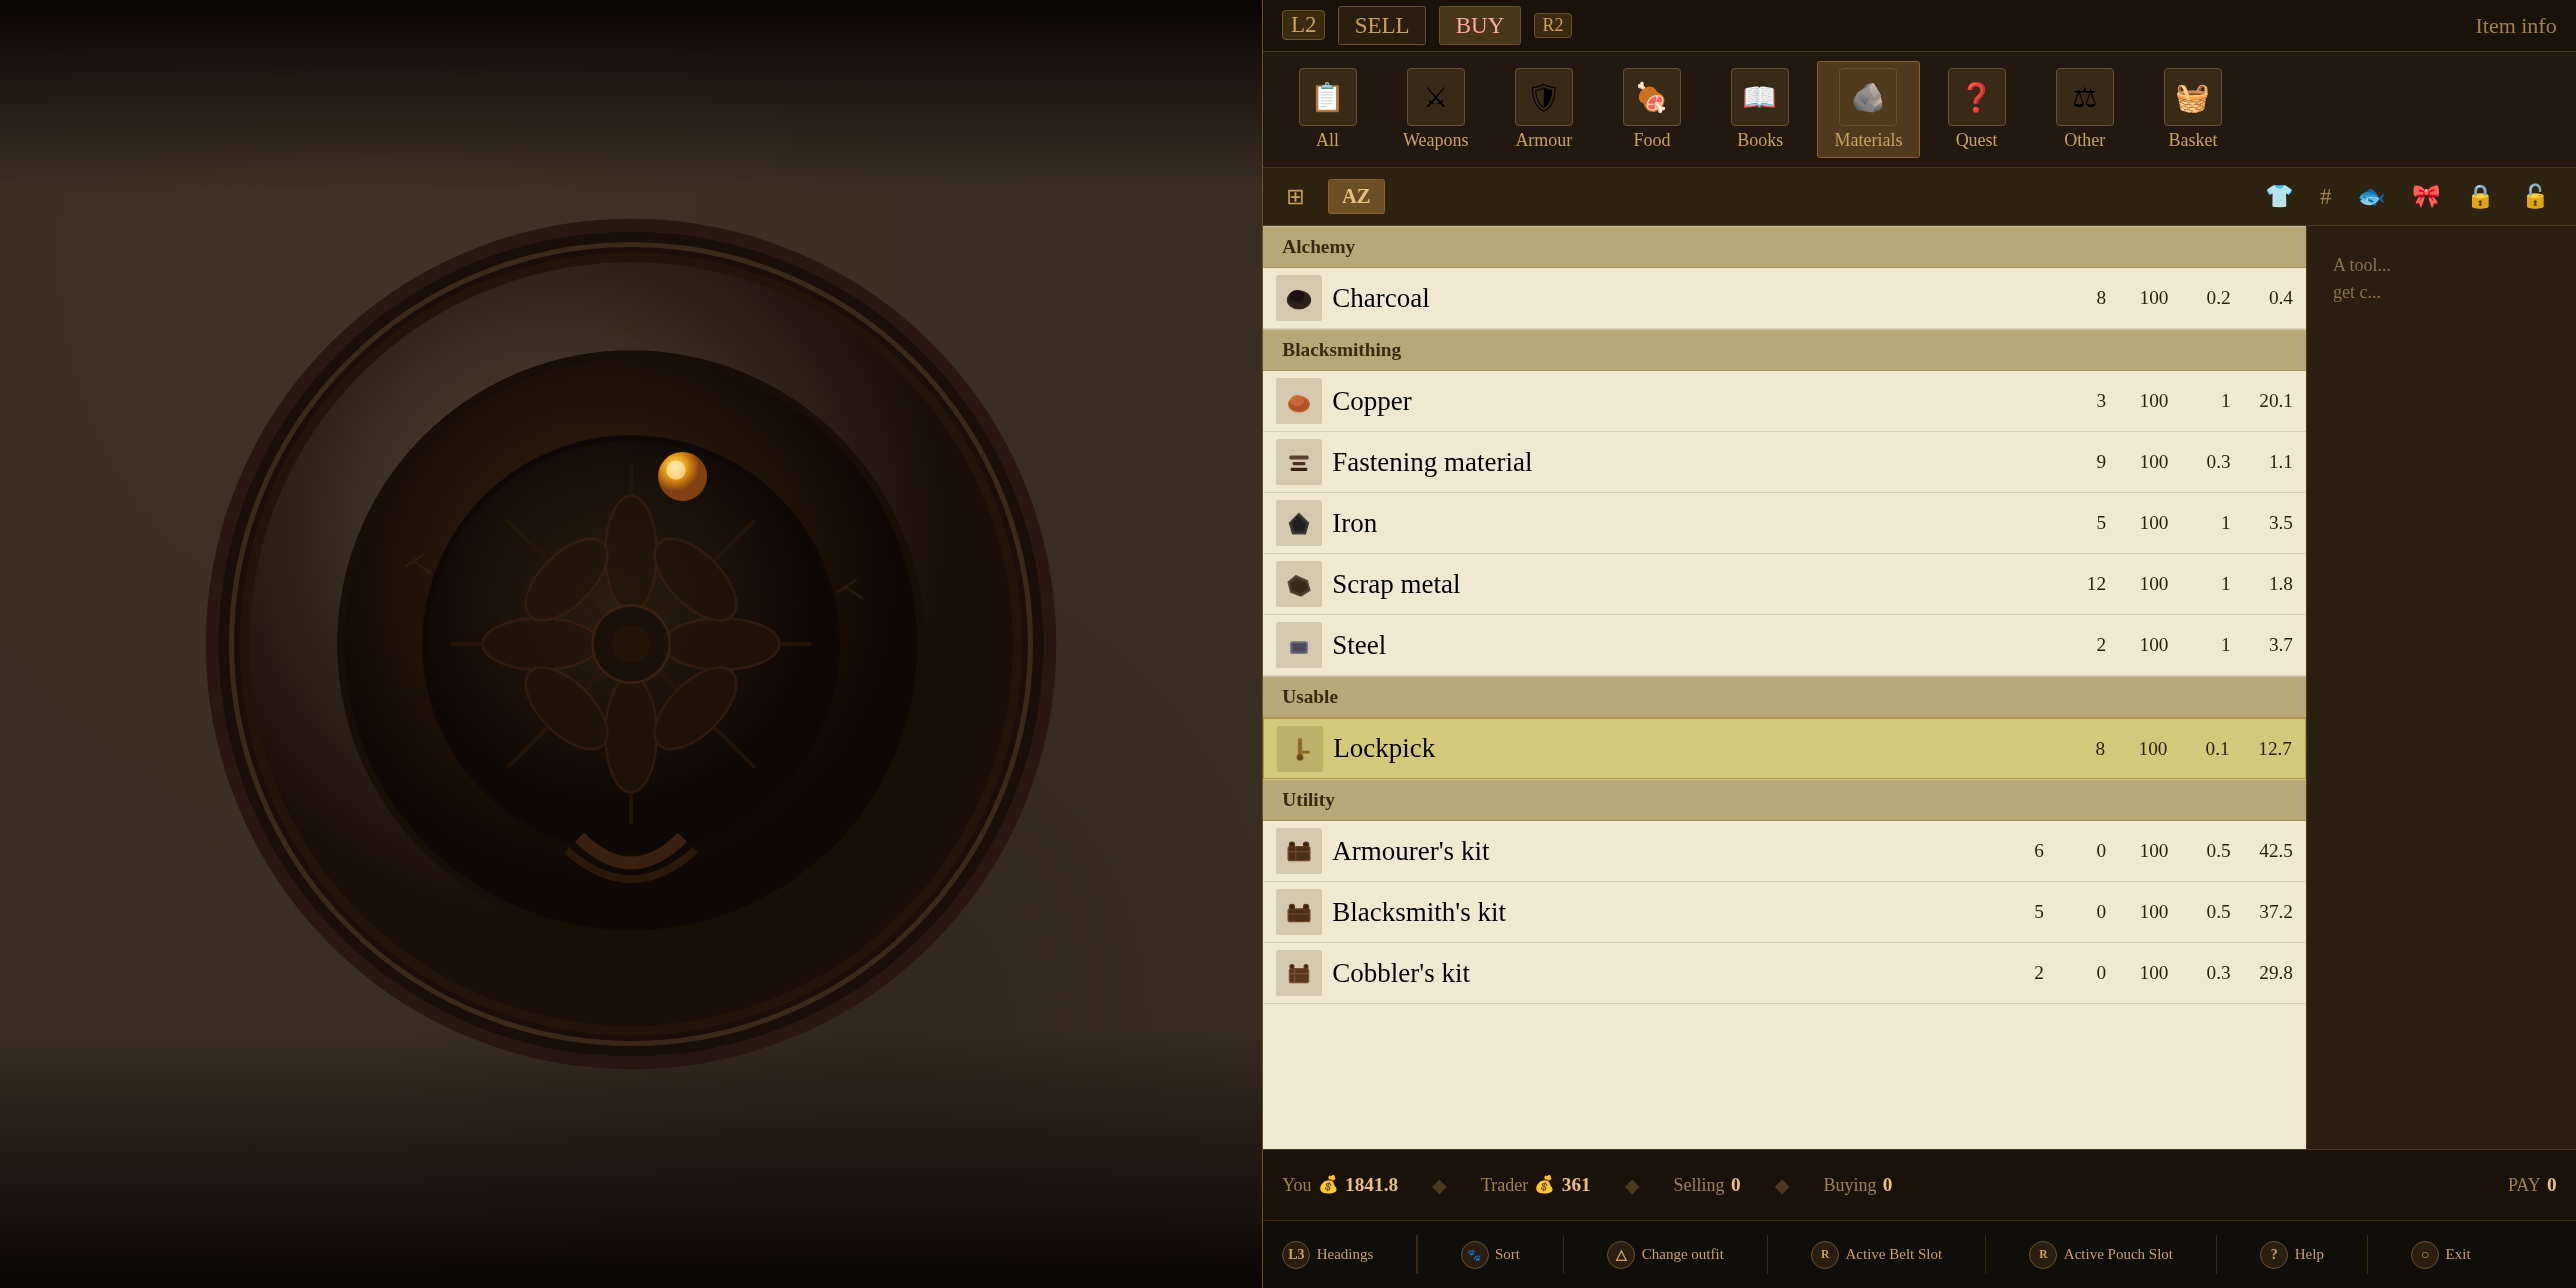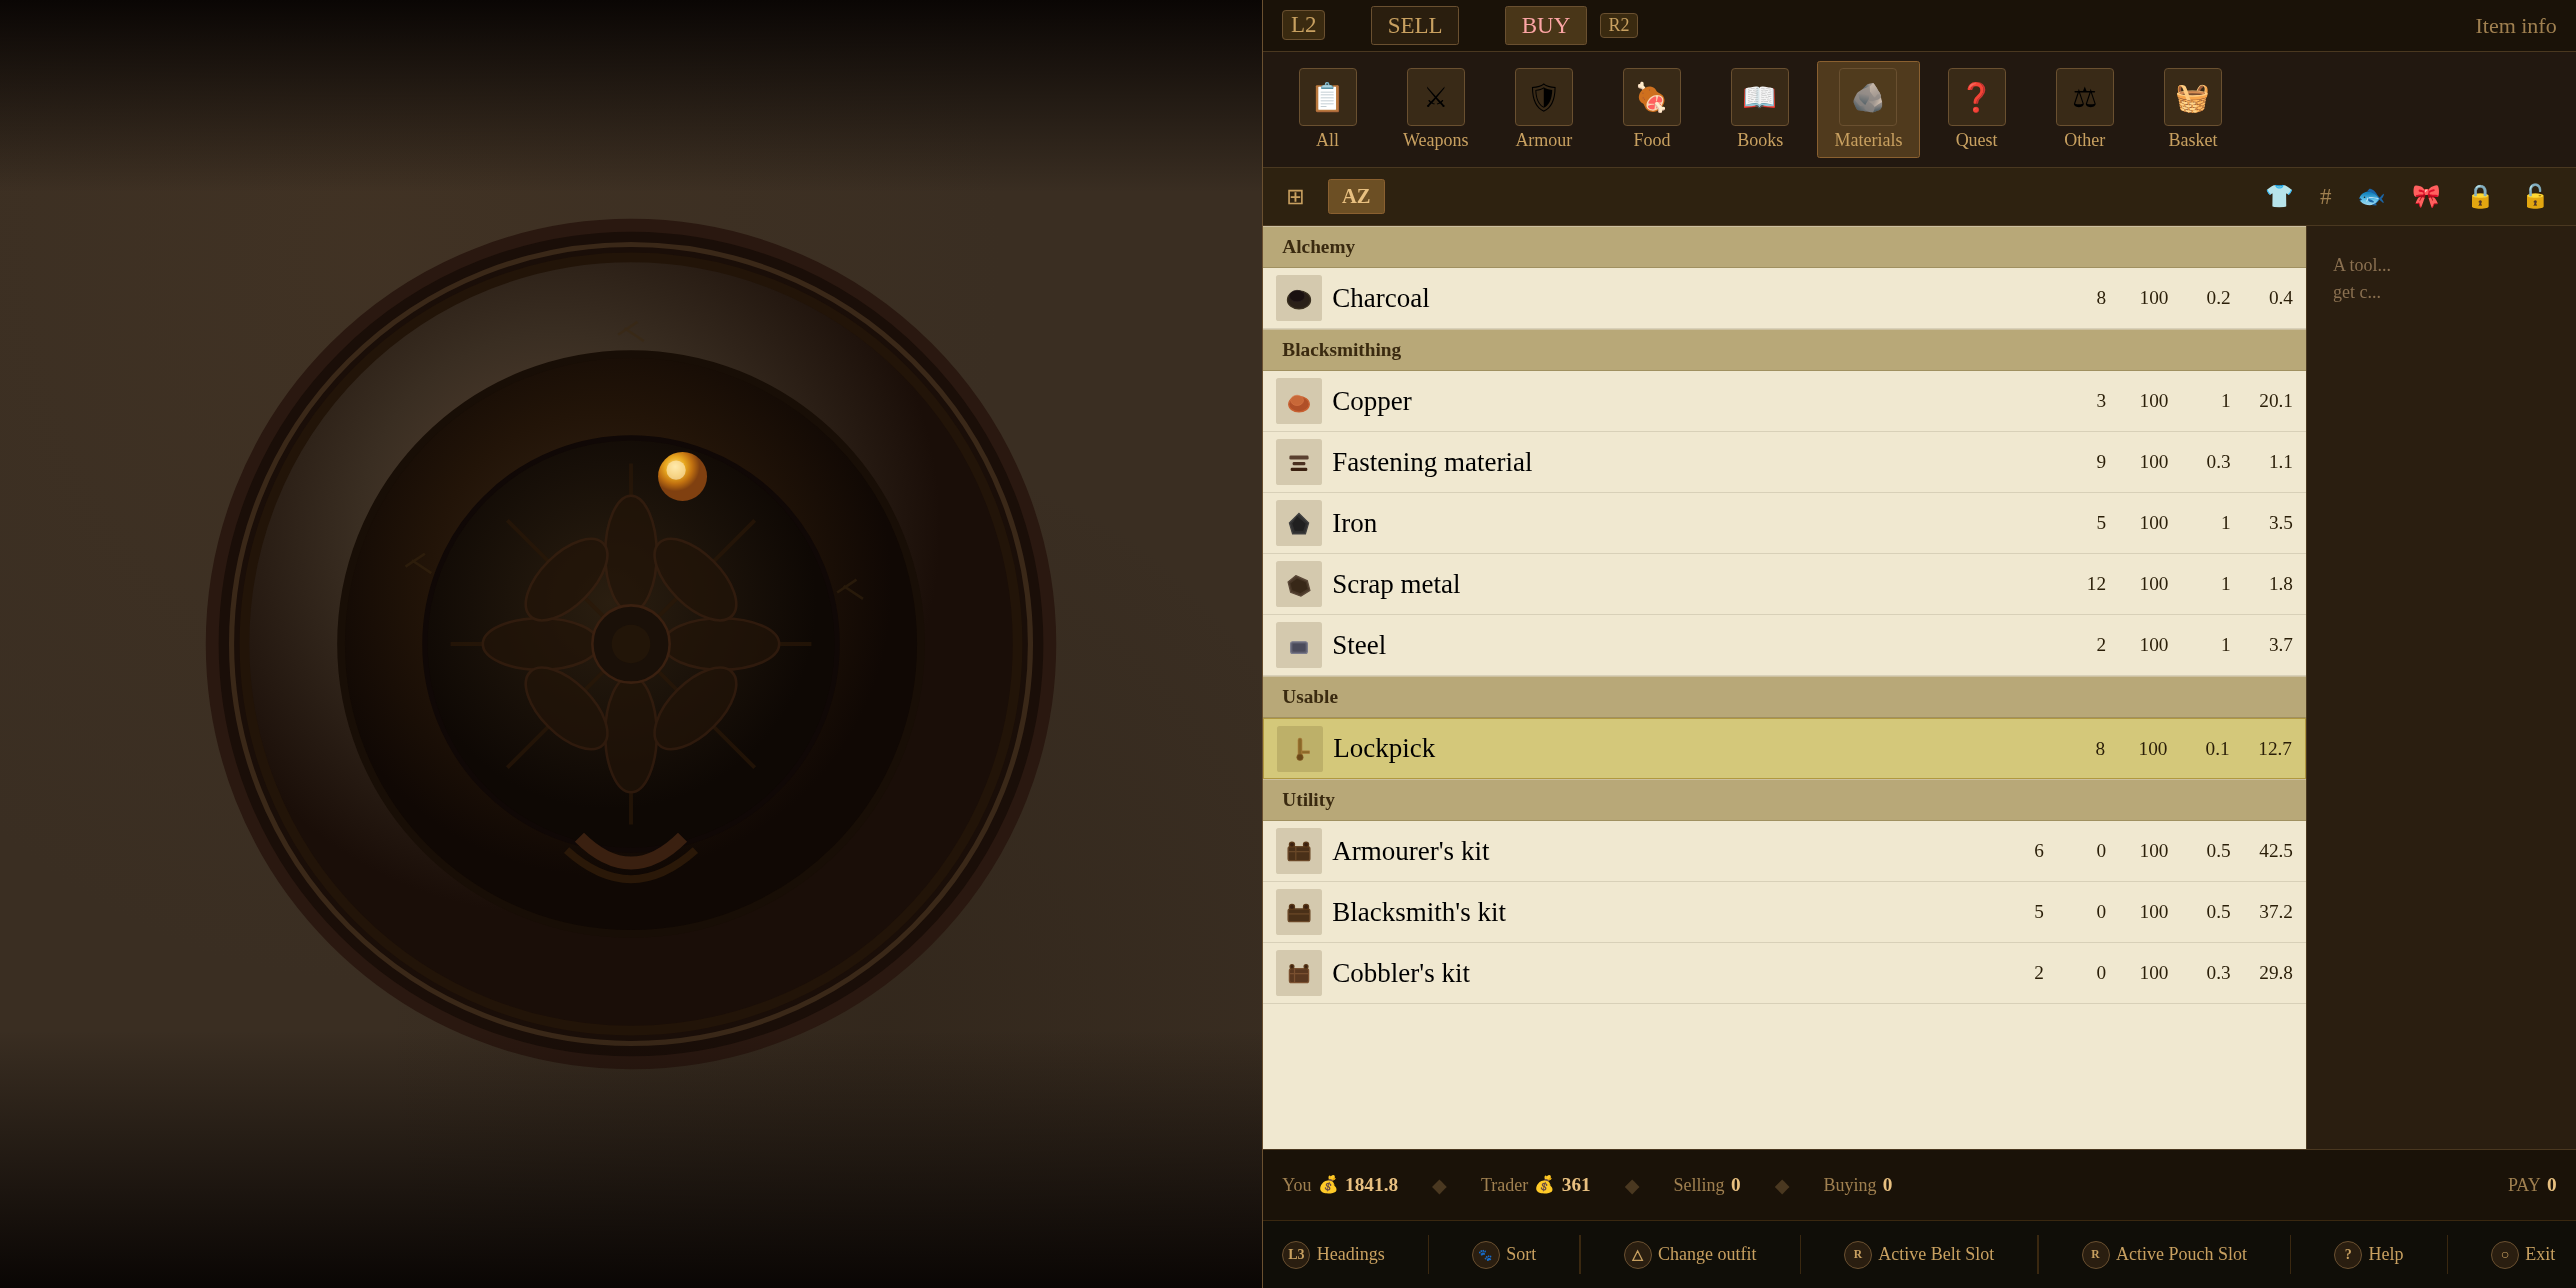--- a/index.html
+++ b/index.html
@@ -56,21 +56,20 @@
 
     .top-bar-btn {
       padding: 5.2px 15.5px;
       border: 1.3px solid #6a5030;
       background: rgba(80,60,30,0.3);
       color: #c8a060;
       font-size: 23px;
       font-family: Georgia, serif;
       cursor: pointer;
       border-radius: 2.6px;
-      margin-left: 33px;
     }
 
     .top-bar-btn.active {
       background: rgba(120,90,40,0.5);
       color: #fca5a5;
     }
 
     .top-bar-label {
       color: #c8a060;
       font-size: 23px;
@@ -340,21 +339,21 @@
       display: flex;
       align-items: center;
       justify-content: center;
       font-size: 14px;
       color: #c8a060;
       font-weight: bold;
     }
 
     .action-btn-label {
       color: #c8a060;
-      font-size: 18px;
+      font-size: 15px;
       text-align: right;
     }
 
     .divider-vertical {
       width: 1.3px;
       height: 39px;
       background: #3a2810;
     }
   </style>
 </head>

